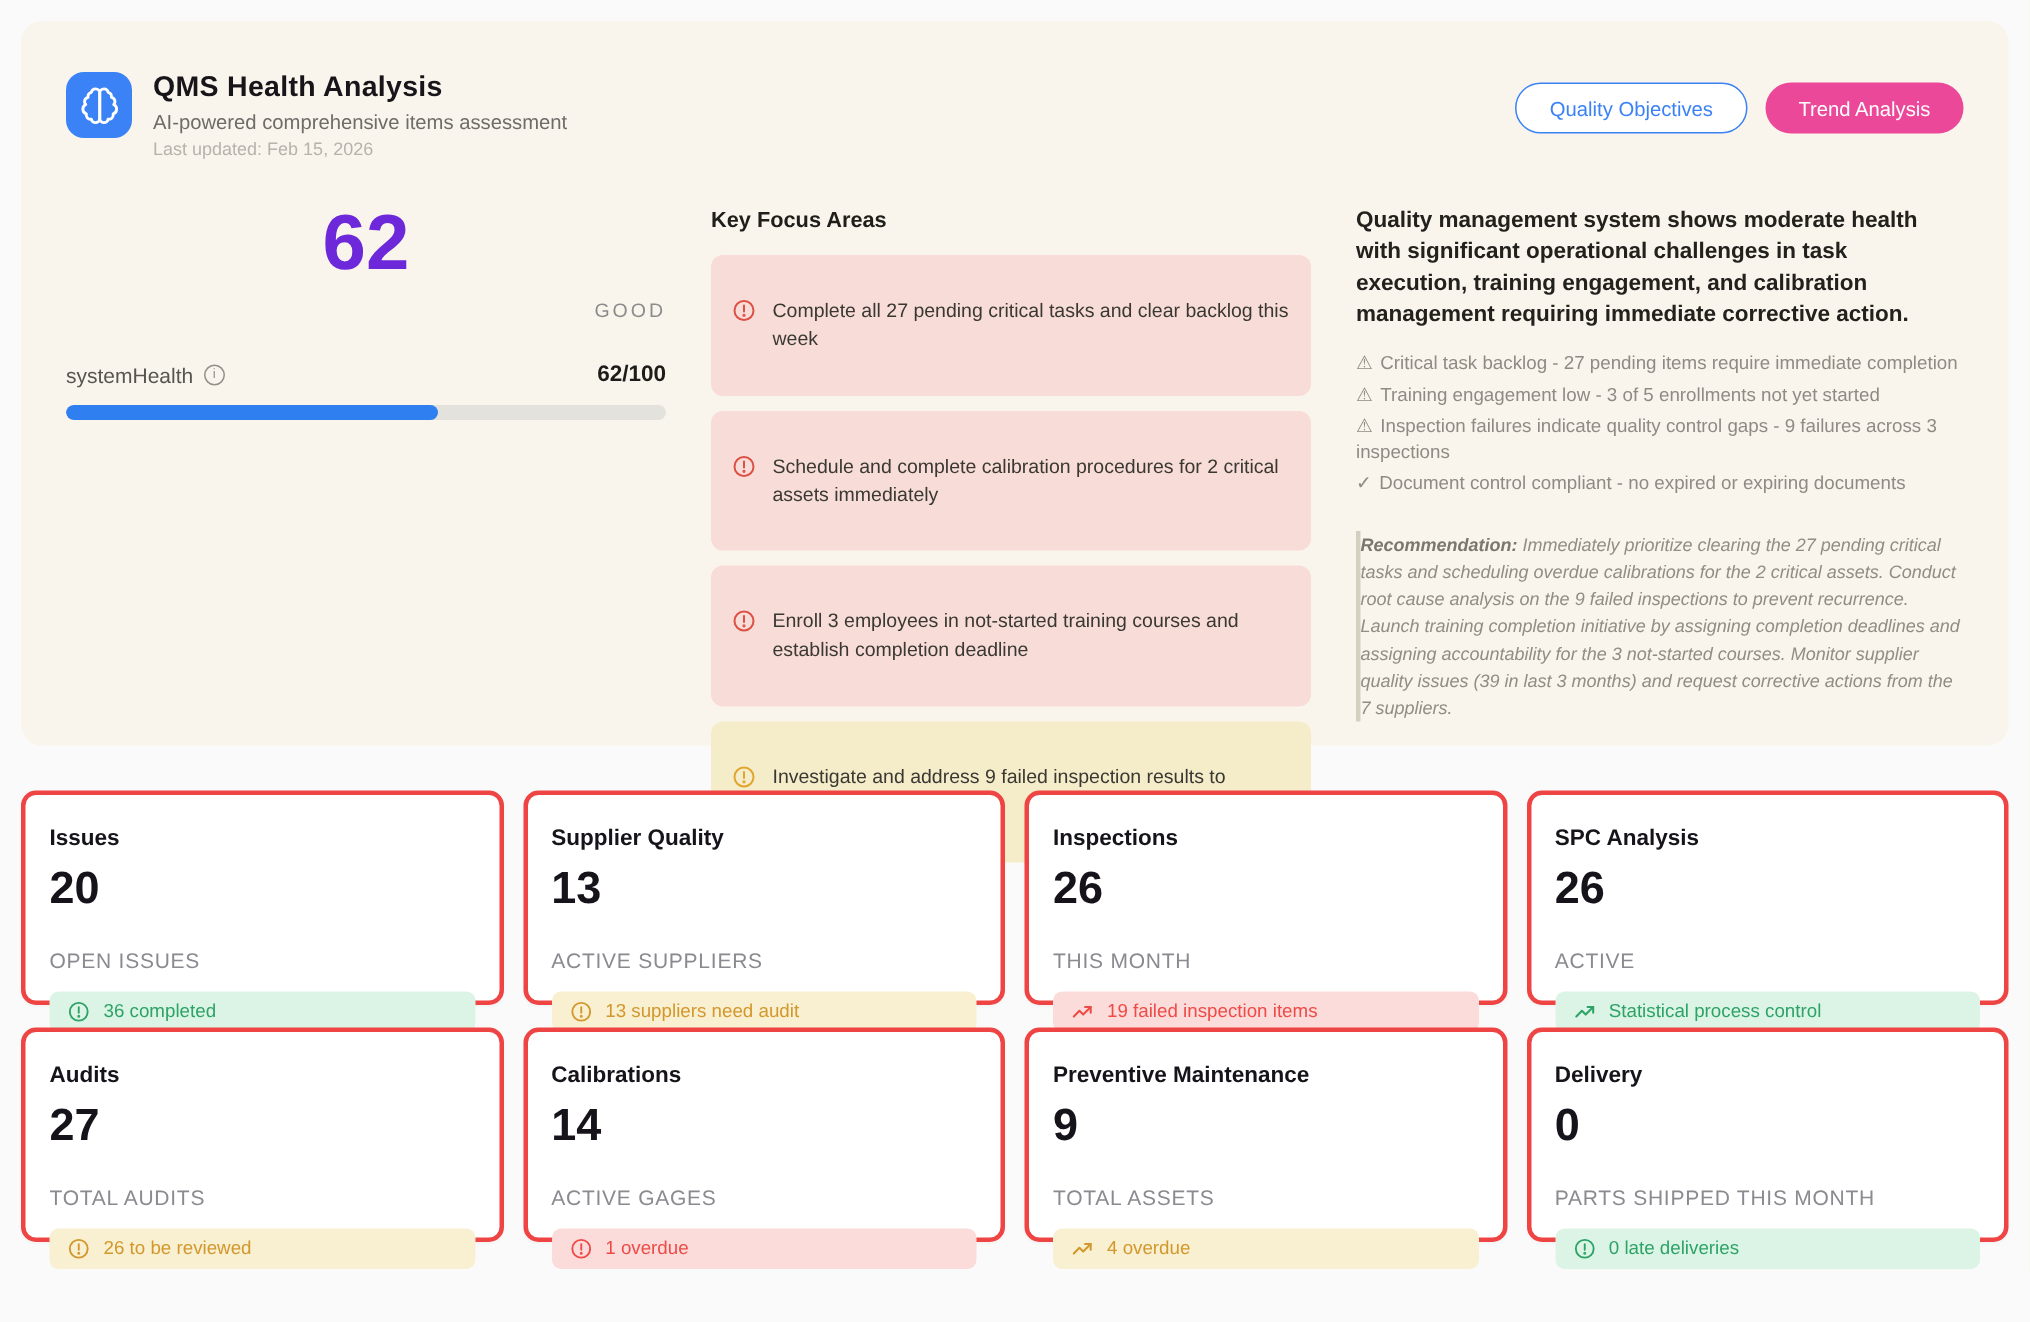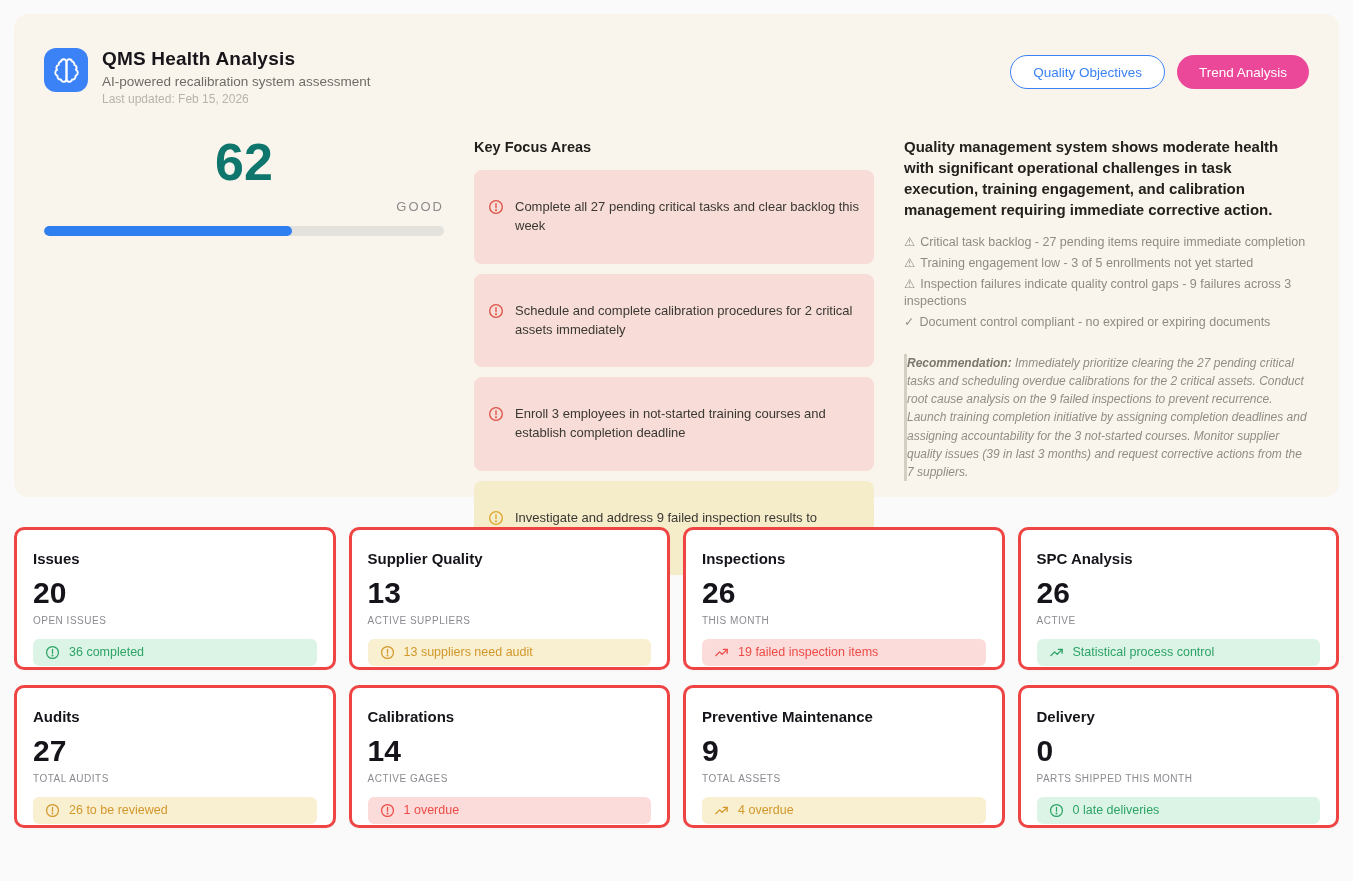--- a/index.html
+++ b/index.html
@@ -41,21 +41,21 @@
   .btn-filled  { background:#ec4899; color:#ffffff; border:none; }
 
   .panel-body {
     display:grid;
     grid-template-columns:400px 400px 1fr;
     column-gap:30px;
     margin-top:30px;
   }
 
   
-  .score-value { font-size:52px; font-weight:bold; color:#0f766e; text-align:center; line-height:1; }
+  .score-value { font-size:52px; font-weight:bold; color:#6d28d9; text-align:center; line-height:1; }
   .score-rating { font-size:13px; color:#8b8b8b; letter-spacing:2px; text-align:right; margin-top:11px; }
   .metric-row { display:flex; justify-content:space-between; align-items:center; margin-top:27px; }
   .metric-label { font-size:14px; color:#57554f; display:flex; align-items:center; gap:7px; }
   .info-icon {
     width:14px; height:14px; border:1.2px solid #93908a; border-radius:50%;
     color:#93908a; font-size:9px; line-height:1; font-style:normal;
     display:inline-flex; align-items:center; justify-content:center; cursor:pointer;
   }
   .metric-value { font-size:15px; font-weight:bold; color:#1d1c18; }
   .progress-track { margin-top:12px; height:10px; background:#e4e2dc; border-radius:6px; overflow:hidden; }
@@ -91,21 +91,21 @@
     display:grid; grid-template-columns:repeat(4,1fr);
     gap:15px 13px; margin:30px 14px 0;
   }
   .card {
     background:#fff; border:3px solid #ef4444; border-radius:10px;
     padding:20px 16px 16px; height:143px;
     box-shadow:0 1px 2px rgba(0,0,0,.03);
   }
   .card-title { font-size:15px; font-weight:bold; color:#16141a; }
   .card-value { font-size:30px; font-weight:800; color:#16141a; margin-top:11px; line-height:1; }
-  .card-label { font-size:10px; color:#8a8a90; letter-spacing:.5px; margin-top:7px; text-transform:uppercase; }
+  .card-label { font-size:14px; color:#8a8a90; letter-spacing:.5px; margin-top:24px; text-transform:uppercase; }
   .card-badge {
     margin-top:13px; display:flex; align-items:flex-start; gap:9px;
     padding:6px 12px; border-radius:6px; font-size:12.5px; line-height:1.2;
   }
   .card-badge.tone-success { background:#dcf4e6; color:#2da366; }
   .card-badge.tone-warning { background:#f9efd1; color:#d2982c; }
   .card-badge.tone-danger  { background:#fbdcda; color:#ee4b47; }
   .badge-icon { display:inline-flex; width:15px; height:15px; flex:0 0 15px; }
   .badge-icon svg { width:15px; height:15px; display:block; }
 </style>
@@ -115,34 +115,41 @@
 <section class="panel">
   <div class="panel-header">
     <div class="app-icon">
       <svg viewBox="0 0 24 24">
         <path d="M9.5 2A2.5 2.5 0 0 1 12 4.5v15a2.5 2.5 0 0 1-4.96.44 2.5 2.5 0 0 1-2.96-3.08 3 3 0 0 1-.34-5.58 2.5 2.5 0 0 1 1.32-4.24 2.5 2.5 0 0 1 1.98-3A2.5 2.5 0 0 1 9.5 2Z"></path>
         <path d="M14.5 2A2.5 2.5 0 0 0 12 4.5v15a2.5 2.5 0 0 0 4.96.44 2.5 2.5 0 0 0 2.96-3.08 3 3 0 0 0 .34-5.58 2.5 2.5 0 0 0-1.32-4.24 2.5 2.5 0 0 0-1.98-3A2.5 2.5 0 0 0 14.5 2Z"></path>
       </svg>
     </div>
     <div class="header-text">
       <div class="page-title">QMS Health Analysis</div>
-      <div class="page-subtitle">AI-powered recalibration system assessment</div>
+      <div class="page-subtitle">AI-powered comprehensive items assessment</div>
       <div class="last-updated">Last updated: Feb 15, 2026</div>
     </div>
     <div class="header-actions">
       <button class="btn btn-outline">Quality Objectives</button>
       <button class="btn btn-filled">Trend Analysis</button>
     </div>
   </div>
 
   <div class="panel-body">
 
     <div class="score-col">
       <div class="score-value">62</div>
       <div class="score-rating">GOOD</div>
+      <div class="metric-row">
+        <span class="metric-label">
+          <span>systemHealth</span>
+          <i class="info-icon">i</i>
+        </span>
+        <span class="metric-value">62/100</span>
+      </div>
       <div class="progress-track">
         <div class="progress-fill" style="width: 62%;"></div>
       </div>
     </div>
 
     <div class="focus-col">
       <div class="focus-title">Key Focus Areas</div>
       <div class="focus-list">
 
           <div class="focus-item tone-critical">

